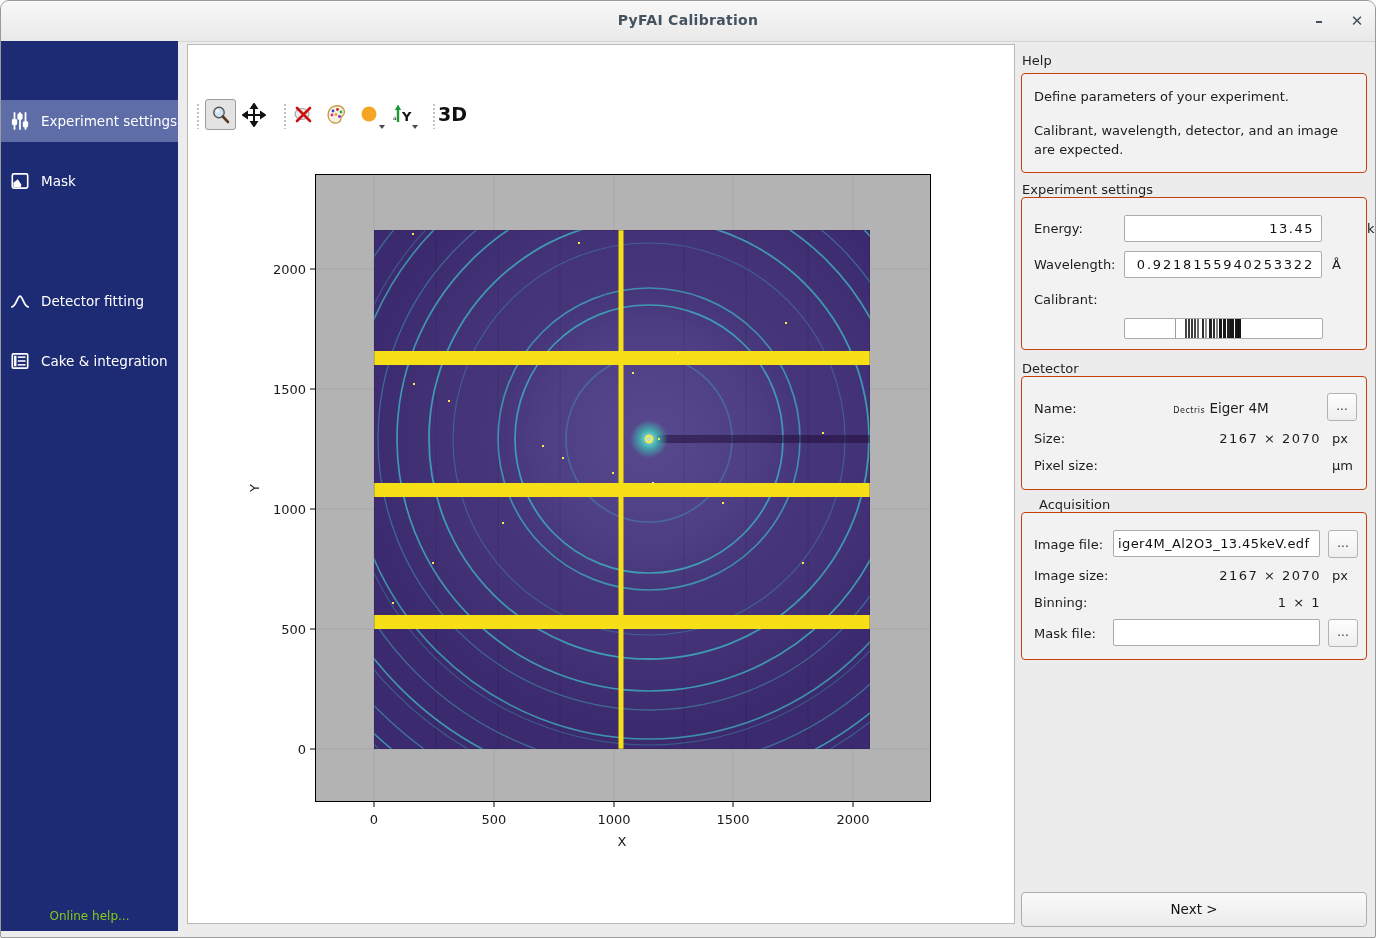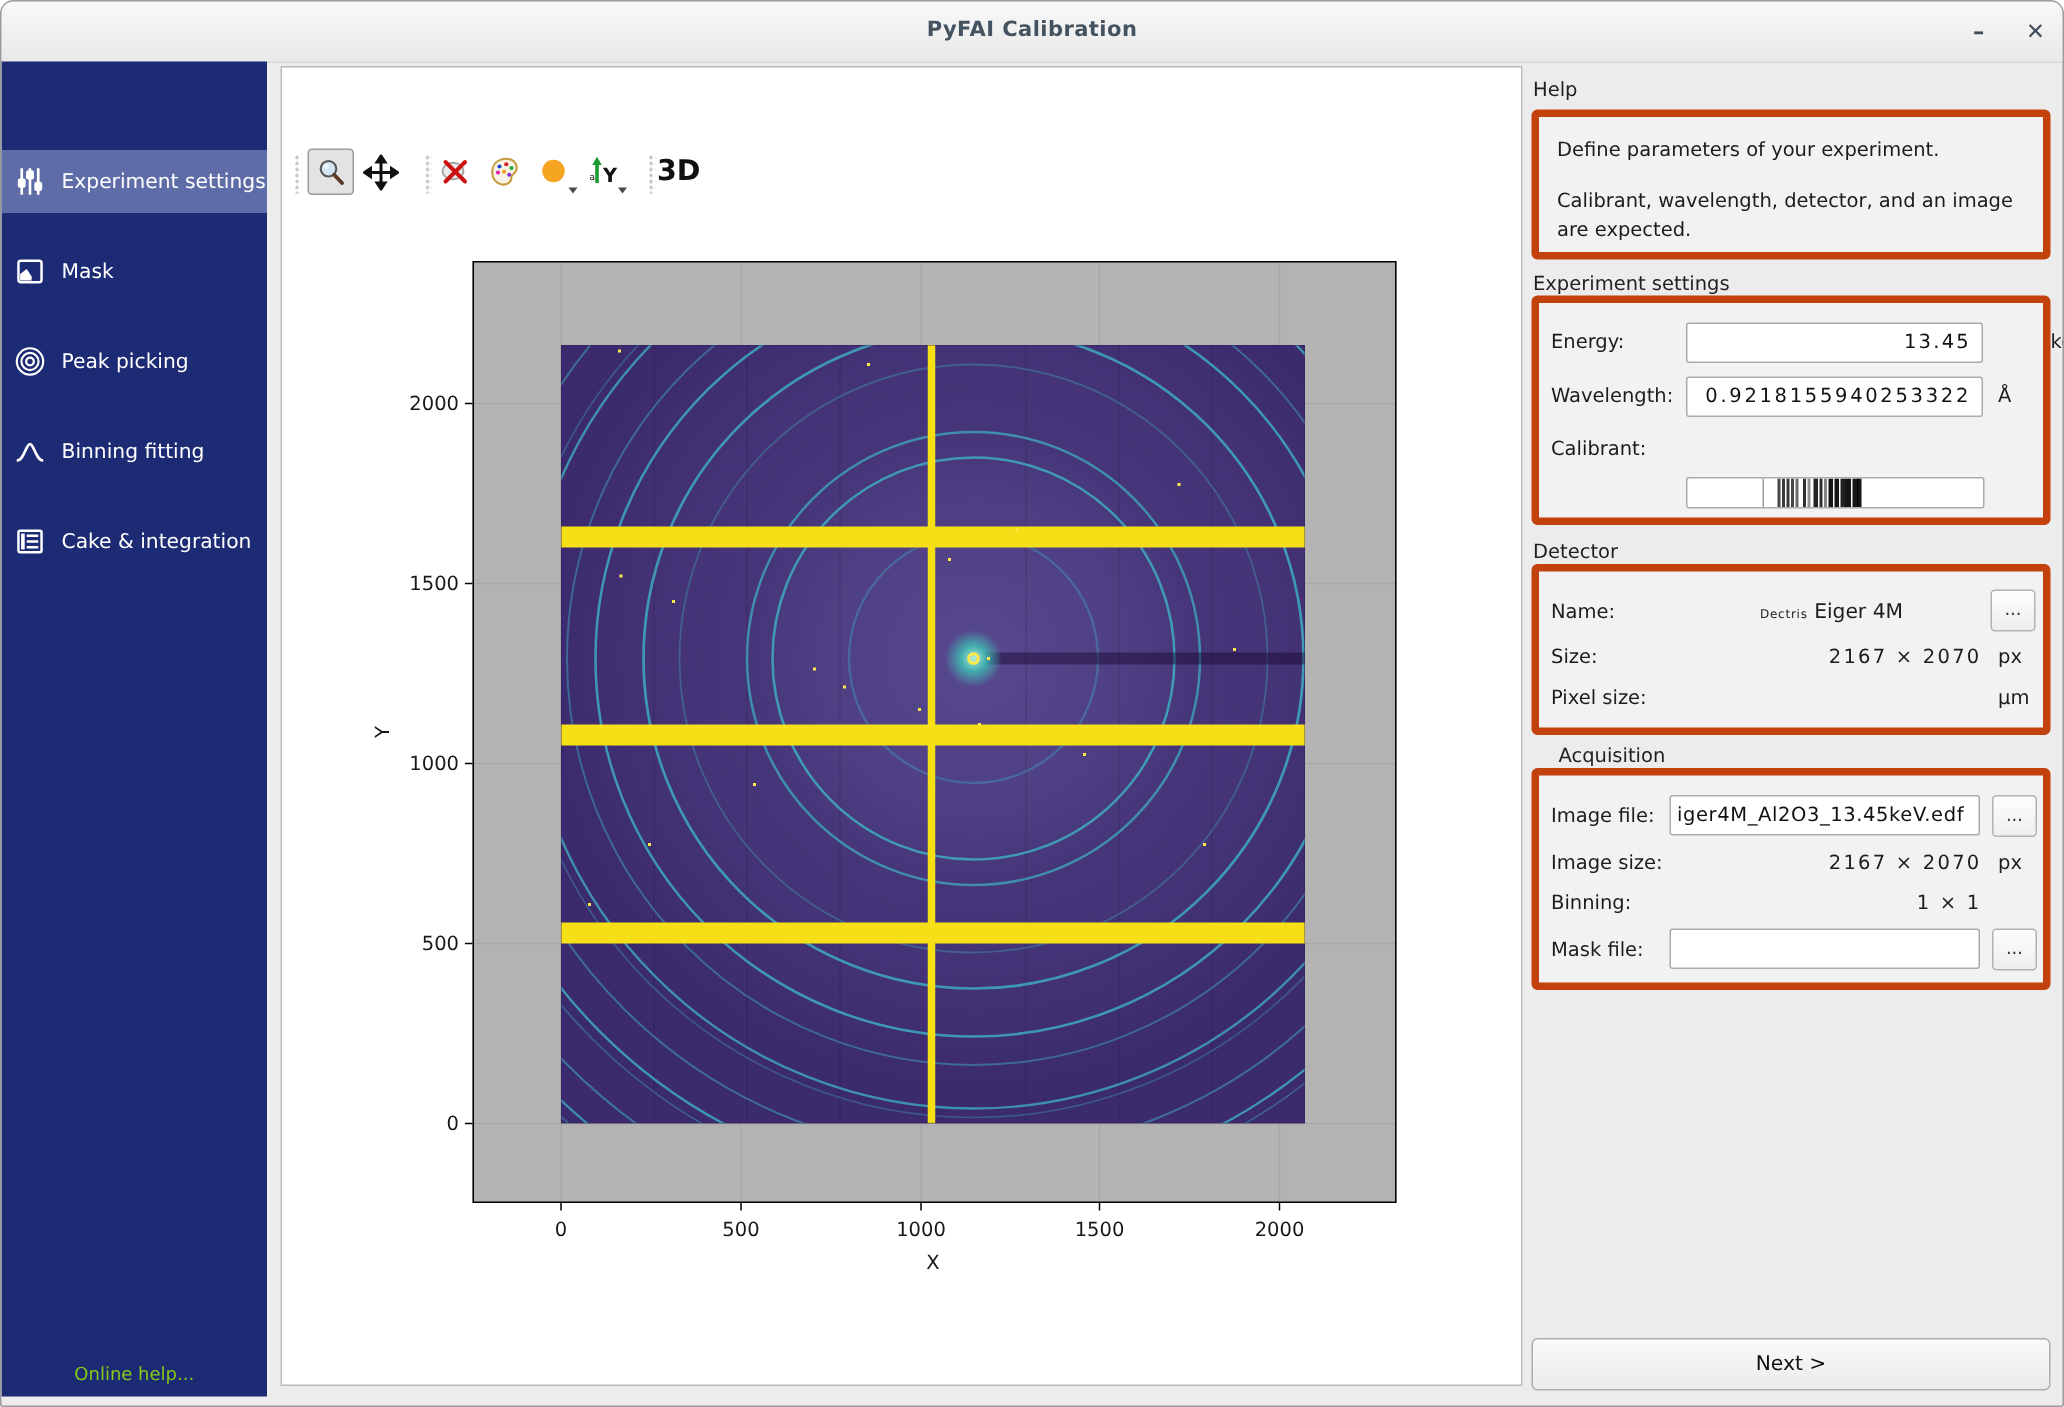--- a/index.html
+++ b/index.html
@@ -20,21 +20,21 @@
   
   #plot-panel{left:186px;top:43px;width:828px;height:880px;background:#ffffff;border:1px solid #b9b9b9;box-sizing:border-box;}
   .tb-handle{top:58px;width:5px;height:26px;background-image:radial-gradient(#c3c3c3 1px,transparent 1.2px);background-size:4px 4px;}
   .tb-btn{top:54px;width:31px;height:31px;border-radius:3px;display:flex;align-items:center;justify-content:center;}
   .tb-btn.pressed{background:#e3e3e3;border:1px solid #9b9b9b;box-sizing:border-box;}
   .caret{position:absolute;right:0px;bottom:1px;width:0;height:0;border-left:3.5px solid transparent;border-right:3.5px solid transparent;border-top:4px solid #4a4a4a;}
   #tb-3d{top:58px;font-size:19px;font-weight:bold;color:#111;letter-spacing:0px;}
   #plot-svg{overflow:visible;}
   
   .section-label{left:1021px;width:200px;font-size:13px;color:#1f1f1f;}
-  .groupbox{left:1020px;width:346px;background:#f2f2f2;border:5px solid #c2410c;border-radius:4px;box-sizing:border-box;}
+  .groupbox{left:1020px;width:346px;background:#f2f2f2;border:1px solid #c2410c;border-radius:4px;box-sizing:border-box;}
   .help-text{left:1032px;width:320px;font-size:13px;color:#1c1c1c;line-height:1.45;}
   .row-label{left:1033px;font-size:13px;color:#1c1c1c;}
   .qinput{background:#ffffff;border:1px solid #ababab;border-radius:2px;box-sizing:border-box;font-family:"DejaVu Sans","Liberation Sans",sans-serif;
           font-size:13px;color:#111;padding:0 7px;outline:none;}
   .num{text-align:right;letter-spacing:1.5px;}
   .unit{font-size:13px;color:#1c1c1c;}
   .valtext{font-size:13px;color:#1c1c1c;letter-spacing:1.5px;}
   .browse-btn{width:30px;height:28px;background:linear-gradient(#fdfdfd,#eeeeee);border:1px solid #b2b2b2;border-radius:3px;
               box-sizing:border-box;text-align:center;font-size:12px;color:#333;line-height:24px;}
   .combo{background:linear-gradient(#fdfdfd,#f2f2f2);border:1px solid #ababab;border-radius:2px;box-sizing:border-box;
@@ -69,35 +69,25 @@
       </svg>
       <span>Experiment settings</span>
     </div>
     <div class="abs side-item" style="top:119px;">
       <svg width="22" height="22" viewBox="0 0 20 20">
         <rect x="3" y="3.5" width="14" height="13" rx="1.5" fill="none" stroke="#fff" stroke-width="1.5"></rect>
         <path d="M4,15.5 L4,11.5 L8,8.5 L11,13 L11,15.5 Z" fill="#fff"></path>
       </svg>
       <span>Mask</span>
     </div>
-    <div class="abs side-item" style="top:179px;">
-      <svg width="22" height="22" viewBox="0 0 20 20">
-        <g fill="none" stroke="#fff">
-          <circle cx="10" cy="10" r="2.3" stroke-width="1.4"></circle>
-          <circle cx="10" cy="10" r="5.2" stroke-width="1.3"></circle>
-          <circle cx="10" cy="10" r="8" stroke-width="1.3"></circle>
-        </g>
-      </svg>
-      <span>Peak picking</span>
-    </div>
     <div class="abs side-item" style="top:239px;">
       <svg width="22" height="22" viewBox="0 0 20 20">
         <path d="M2,15.5 C6.5,15.5 7.5,5.5 10,5.5 C12.5,5.5 13.5,15.5 18,15.5" fill="none" stroke="#fff" stroke-width="1.6"></path>
       </svg>
-      <span>Binning fitting</span>
+      <span>Detector fitting</span>
     </div>
     <div class="abs side-item" style="top:299px;">
       <svg width="22" height="22" viewBox="0 0 20 20">
         <rect x="3" y="3.5" width="14" height="13" rx="1" fill="none" stroke="#fff" stroke-width="1.5"></rect>
         <rect x="4.6" y="5.2" width="2.2" height="9.6" fill="#fff"></rect>
         <g stroke="#fff" stroke-width="1.4">
           <line x1="8" y1="6.5" x2="15" y2="6.5"></line>
             <line x1="8" y1="10" x2="15" y2="10"></line>
             <line x1="8" y1="13.5" x2="15" y2="13.5"></line>
         </g>

